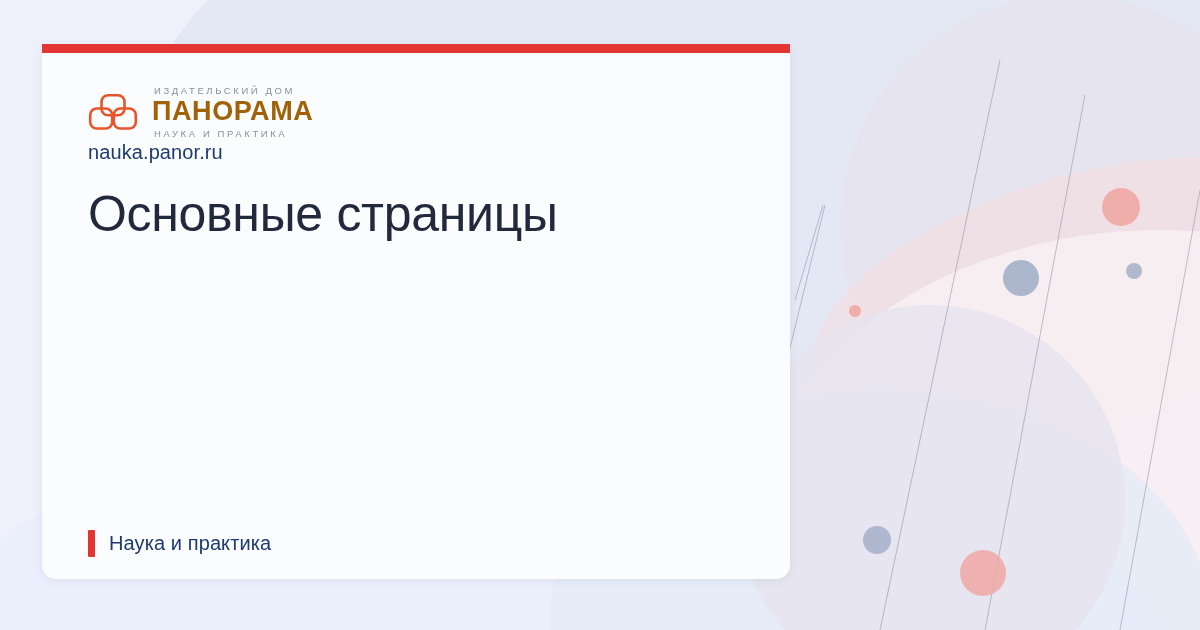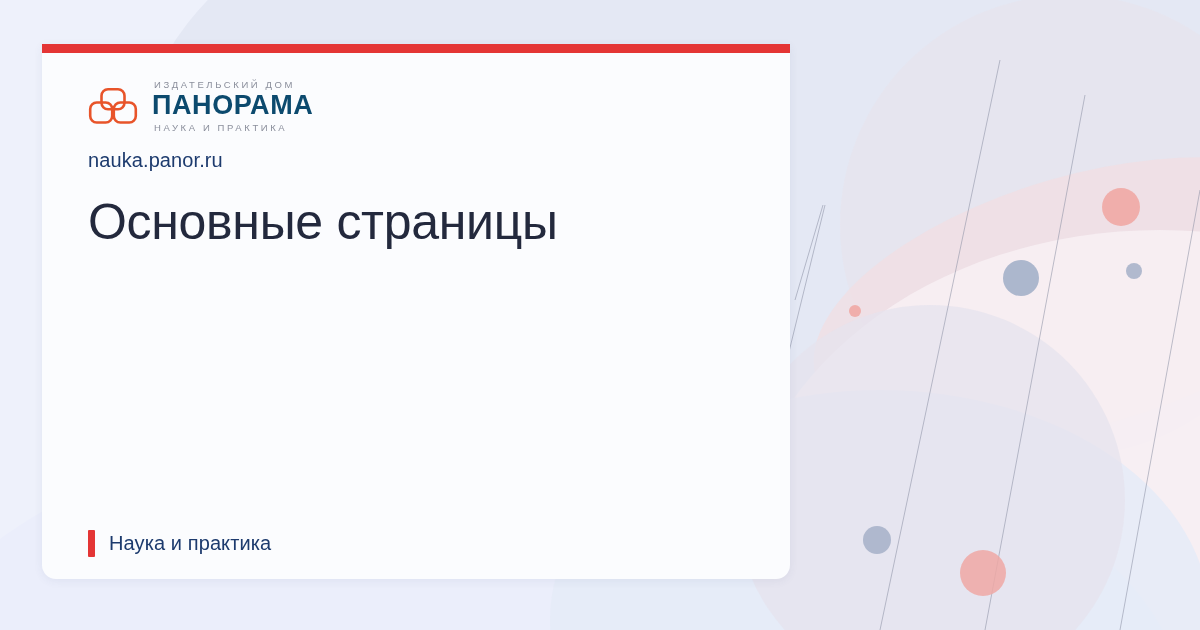--- a/index.html
+++ b/index.html
@@ -57,21 +57,21 @@
     height: 9px;
     background: #e43535;
   }
 
   .card-inner {
     position: absolute;
     left: 0;
     top: 9px;
     right: 0;
     bottom: 0;
-    padding: 24px 46px 0 46px;
+    padding: 30px 46px 0 46px;
     box-sizing: border-box;
   }
 
   
   .logo {
     display: flex;
     align-items: center;
     gap: 14px;
     height: 58px;
   }
@@ -93,28 +93,27 @@
     color: #8b8f9c;
     font-weight: 400;
     white-space: nowrap;
   }
   .logo-kicker { margin-bottom: 3px; padding-left: 2px; }
   .logo-tagline { margin-top: 4px; padding-left: 2px; }
   .logo-word {
     font-size: 27px;
     font-weight: 700;
     letter-spacing: 0.6px;
-    color: #0c4a6e;
+    color: #a16207;
     line-height: 1;
     white-space: nowrap;
   }
 
   
   .site-url {
-    margin-top: 14px;
     font-size: 20px;
     color: #1d3b6e;
     letter-spacing: 0.1px;
     text-decoration: none;
     display: inline-block;
   }
 
   
   .headline {
     margin: 22px 0 0 0;

